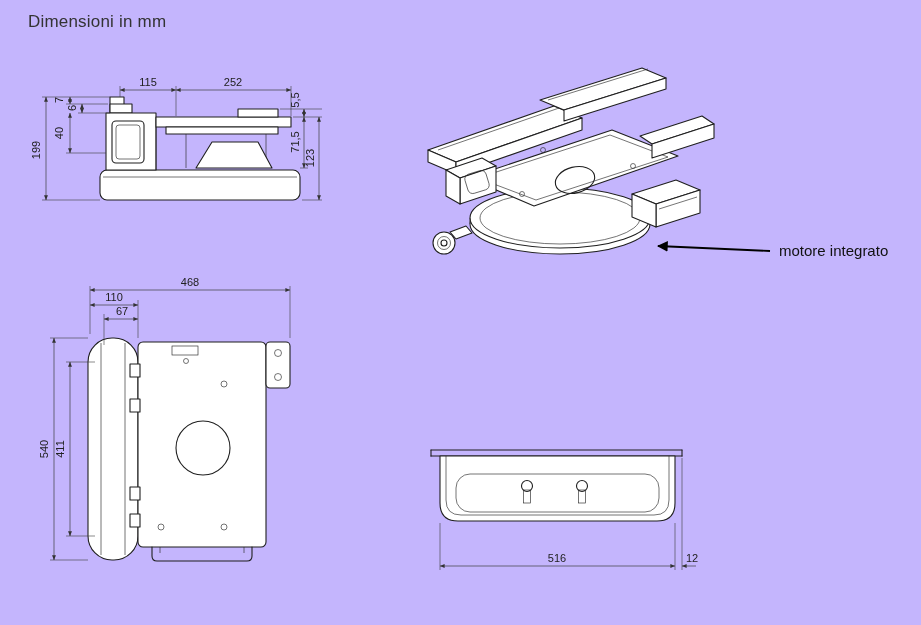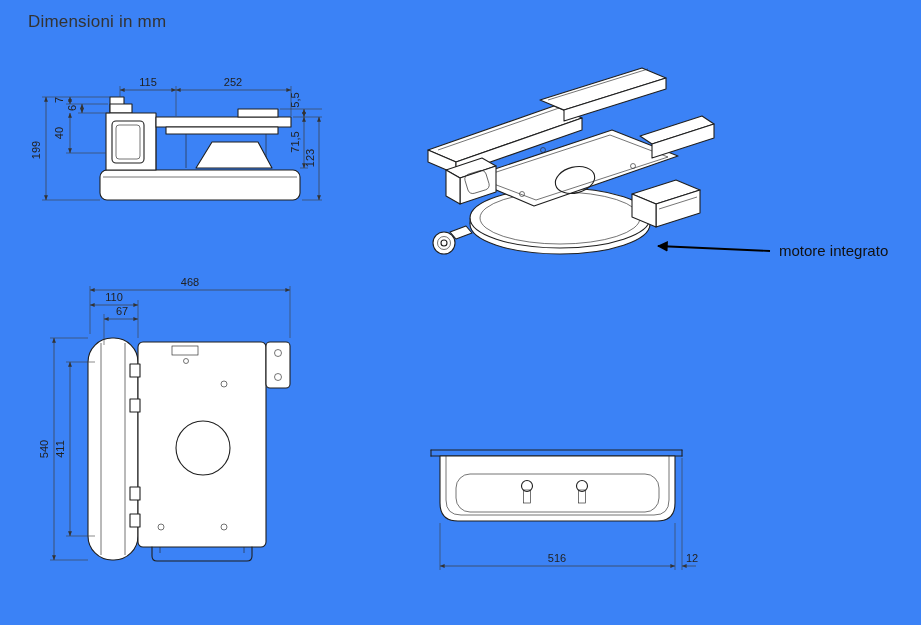--- a/index.html
+++ b/index.html
@@ -1,18 +1,18 @@
 <!DOCTYPE html>
 <html><head>
 <meta charset="utf-8">
 <style>
   * { margin:0; padding:0; box-sizing:border-box; }
   html,body { width:921px; height:625px; background:#ffffff; overflow:hidden;
               font-family:"Liberation Sans", sans-serif; }
-  .stage { position:relative; width:921px; height:625px; background:#3b82f6; }
+  .stage { position:relative; width:921px; height:625px; background:#c4b5fd; }
   .page-title { position:absolute; left:28px; top:12px; font-size:17px; color:#333;
                 letter-spacing:.2px; }
   svg.drawing { position:absolute; left:0; top:0; }
   svg text { font-family:"Liberation Sans", sans-serif; }
   .dimtxt { font-size:11px; fill:#222; }
   .lbltxt { font-size:15px; fill:#111; }
   .ol  { stroke:#1f1f1f; stroke-width:1.1; fill:none; stroke-linejoin:round; stroke-linecap:round; }
   .olf { stroke:#1f1f1f; stroke-width:1.1; fill:#ffffff; stroke-linejoin:round; }
   .tl  { stroke:#2a2a2a; stroke-width:0.65; fill:none; }
   .dim { stroke:#3c3c3c; stroke-width:0.7; fill:none; }

